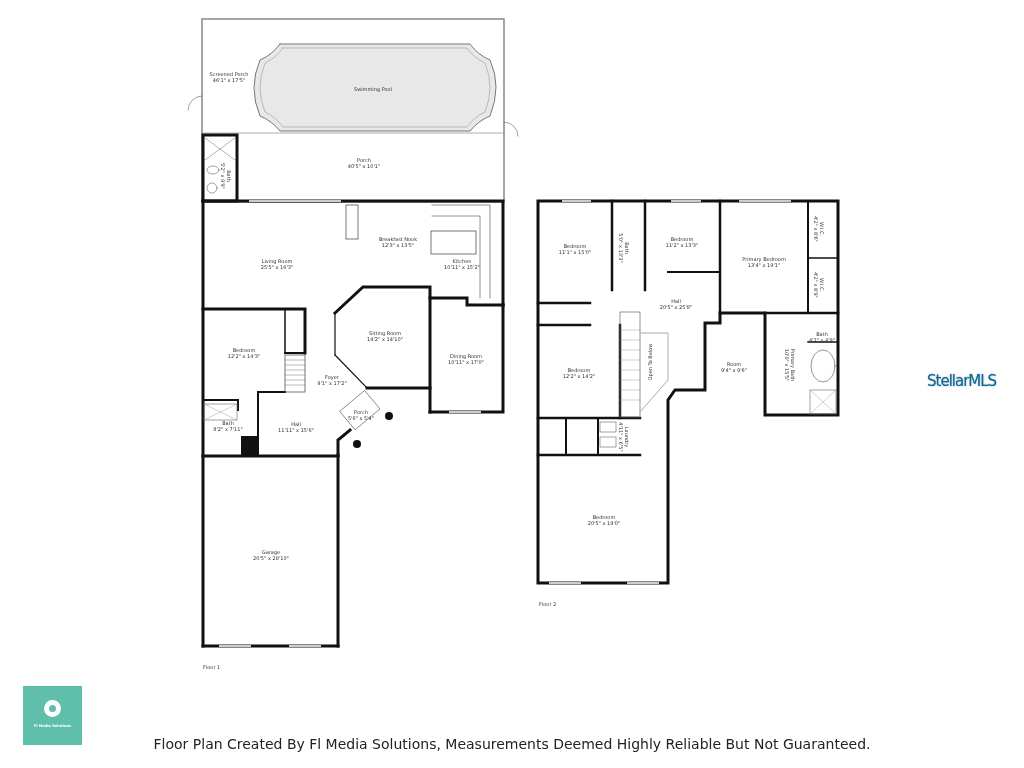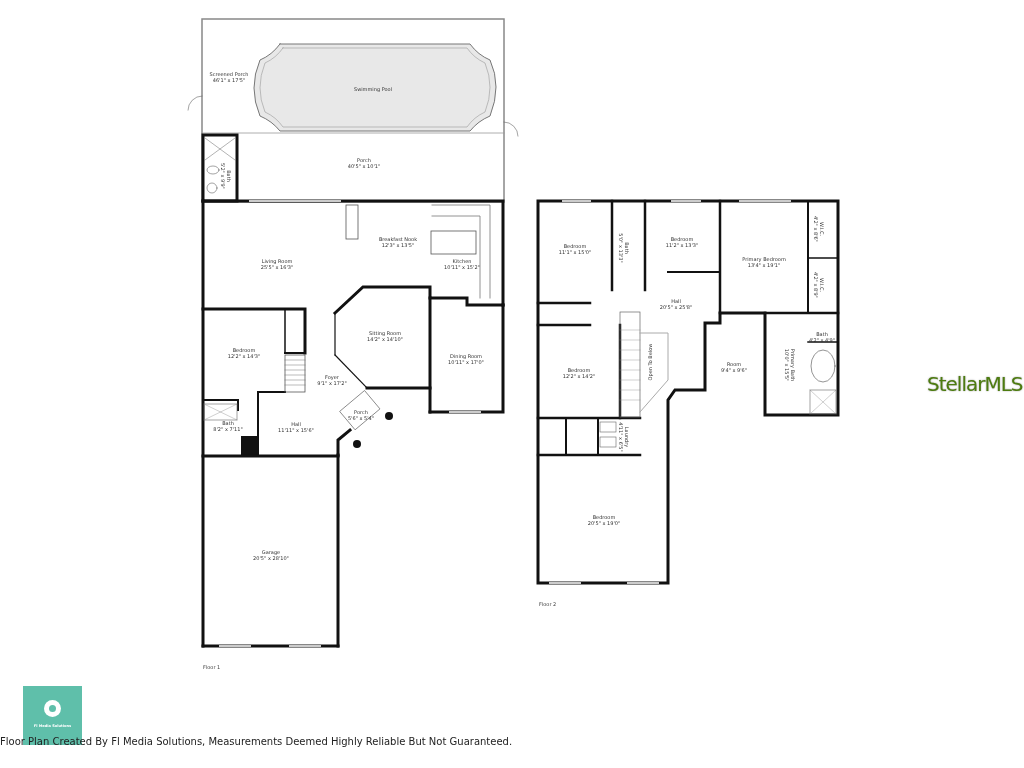--- a/index.html
+++ b/index.html
@@ -2,26 +2,26 @@
 <html><head>
 <meta charset="utf-8">
 <style>
   html, body { margin:0; padding:0; background:#ffffff; }
   body { width:1024px; height:768px; position:relative; overflow:hidden; font-family:"DejaVu Sans", sans-serif; color:#333; }
   .plan { position:absolute; left:0; top:0; width:1024px; height:768px; }
   .lbl { position:absolute; font-size:5px; line-height:6px; text-align:center; color:#333; white-space:nowrap; transform:translate(-50%,-50%); font-family:"DejaVu Sans", sans-serif; }
   .lbl .dim { display:block; }
   .lbl.rot { transform:translate(-50%,-50%) rotate(90deg); }
   .floor-lbl { position:absolute; font-size:5px; color:#444; }
-  .footer { position:absolute; left:0; width:1024px; top:736px; font-size:10px; color:#222; font-family:"DejaVu Sans", sans-serif; }
+  .footer { position:absolute; left:0; width:1024px; top:736px; text-align:center; font-size:14px; color:#222; font-family:"DejaVu Sans", sans-serif; }
   .logo { position:absolute; left:23px; top:686px; width:59px; height:59px; background:#5fbfaa; }
   .logo .aperture { position:absolute; left:21px; top:14px; width:17px; height:17px; border-radius:50%; background:#fff; }
   .logo .aperture::after { content:""; position:absolute; left:5px; top:5px; width:7px; height:7px; border-radius:50%; background:#5fbfaa; }
   .logo .brand { position:absolute; left:0; width:59px; top:38px; text-align:center; font-size:3.6px; font-weight:bold; color:#fff; }
-  .watermark { position:absolute; left:927px; top:372px; font-size:20px; color:#4d7c0f; letter-spacing:-1px; text-shadow:0 0 2px #bbb, 0 0 1px #aaa; font-family:"DejaVu Sans", sans-serif; }
+  .watermark { position:absolute; left:927px; top:372px; font-size:15px; color:#0369a1; letter-spacing:-1px; text-shadow:0 0 2px #bbb, 0 0 1px #aaa; font-family:"DejaVu Sans", sans-serif; }
 </style>
 </head>
 <body>
 
 <svg class="plan" width="1024" height="768" viewBox="0 0 1024 768" xmlns="http://www.w3.org/2000/svg">
   <g fill="none" stroke="#111" stroke-linecap="square">
 
     <rect x="202" y="19" width="302" height="183" stroke="#888" stroke-width="1.5"></rect>
     <line x1="202" y1="133" x2="504" y2="133" stroke="#999" stroke-width="0.8"></line>
 

